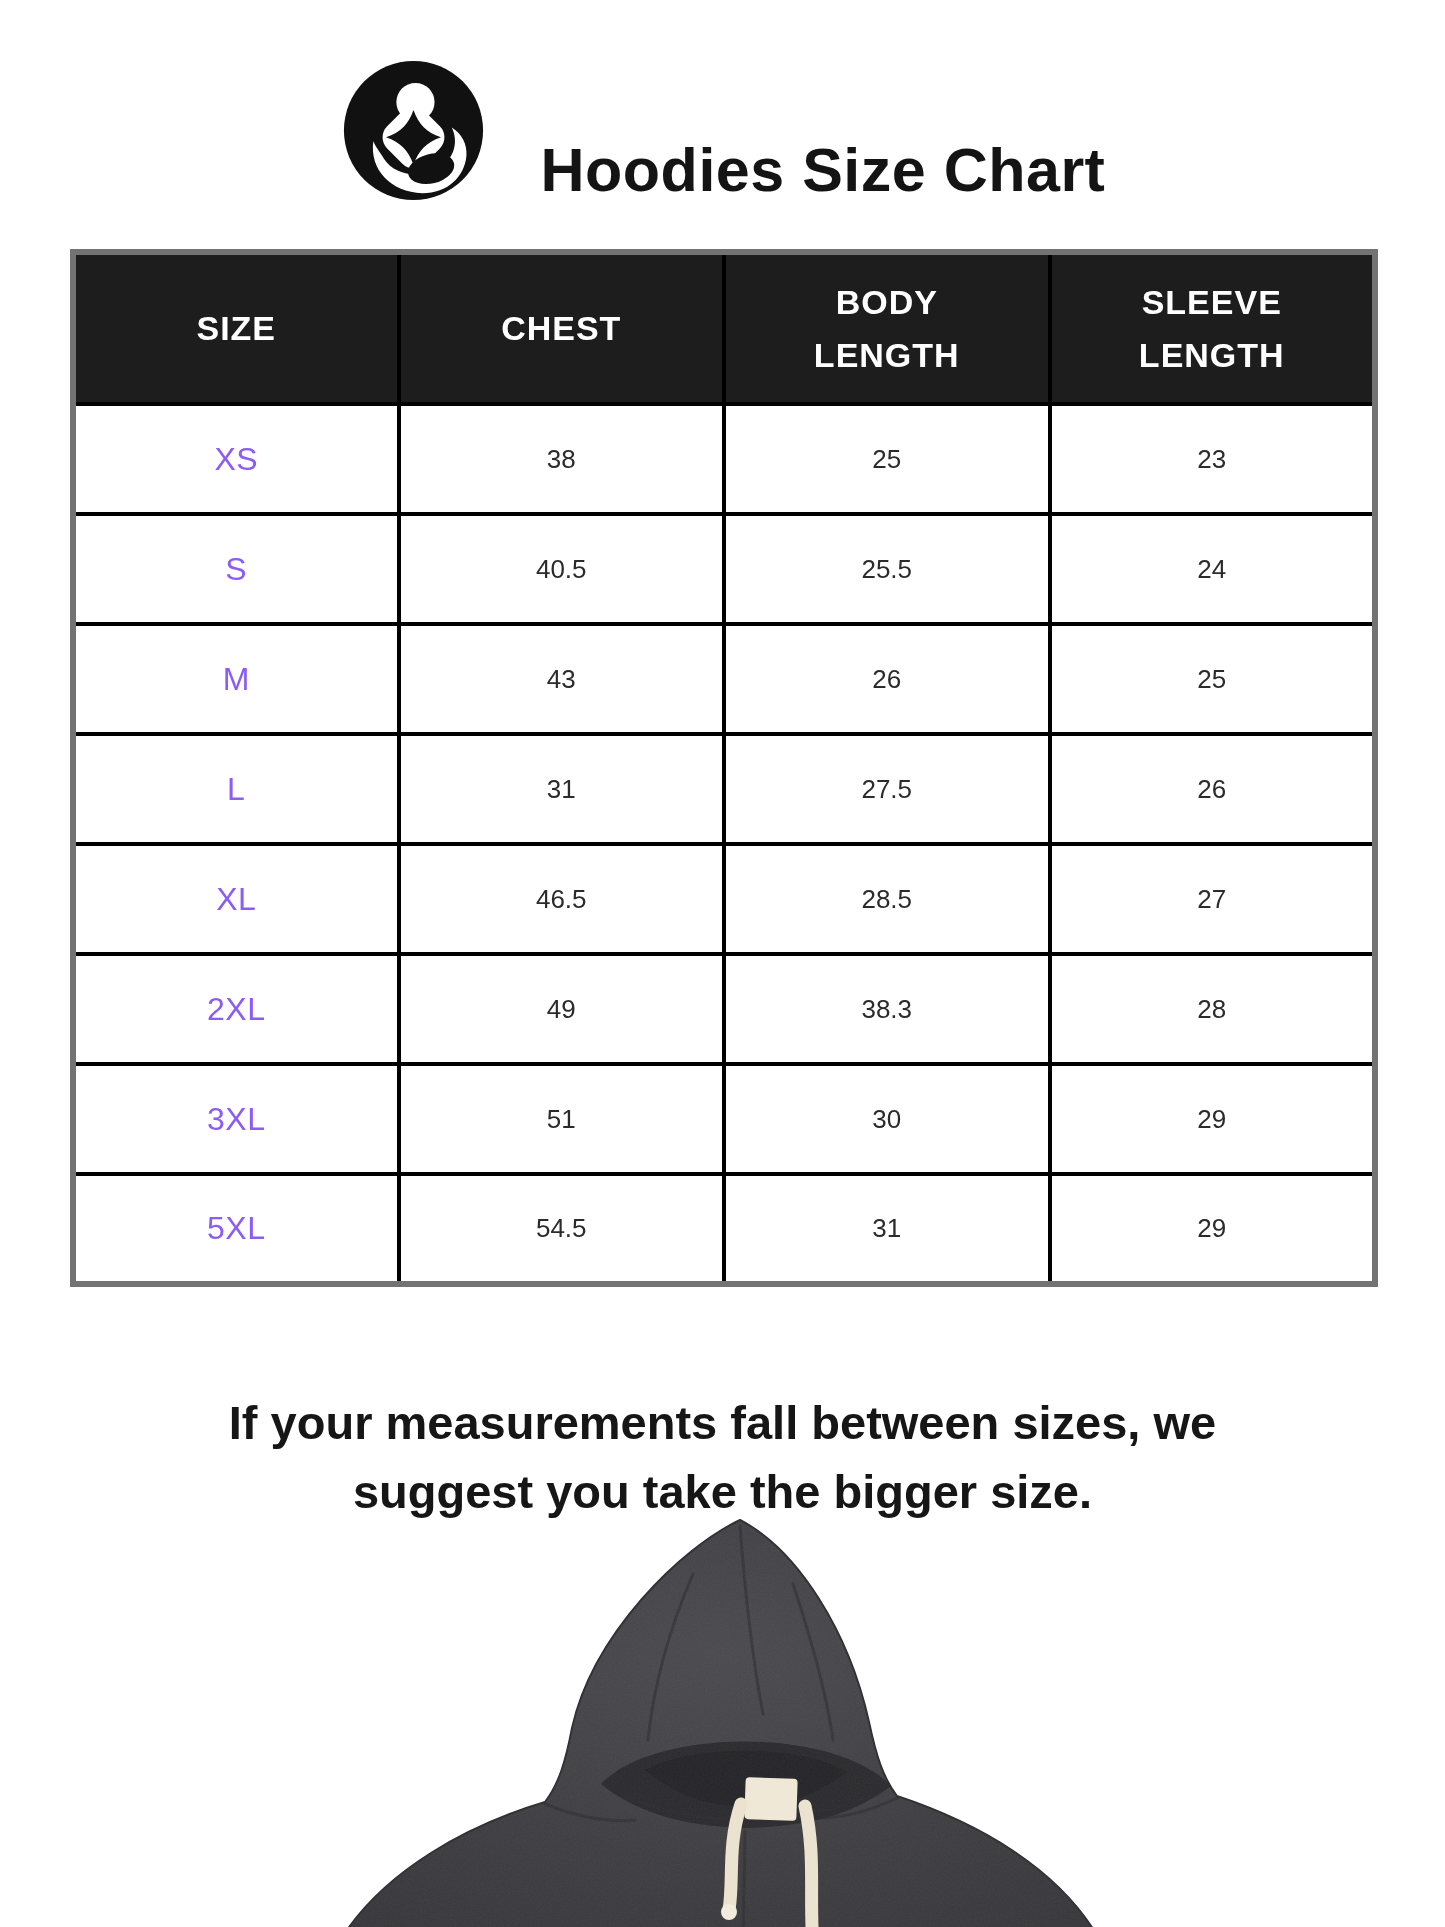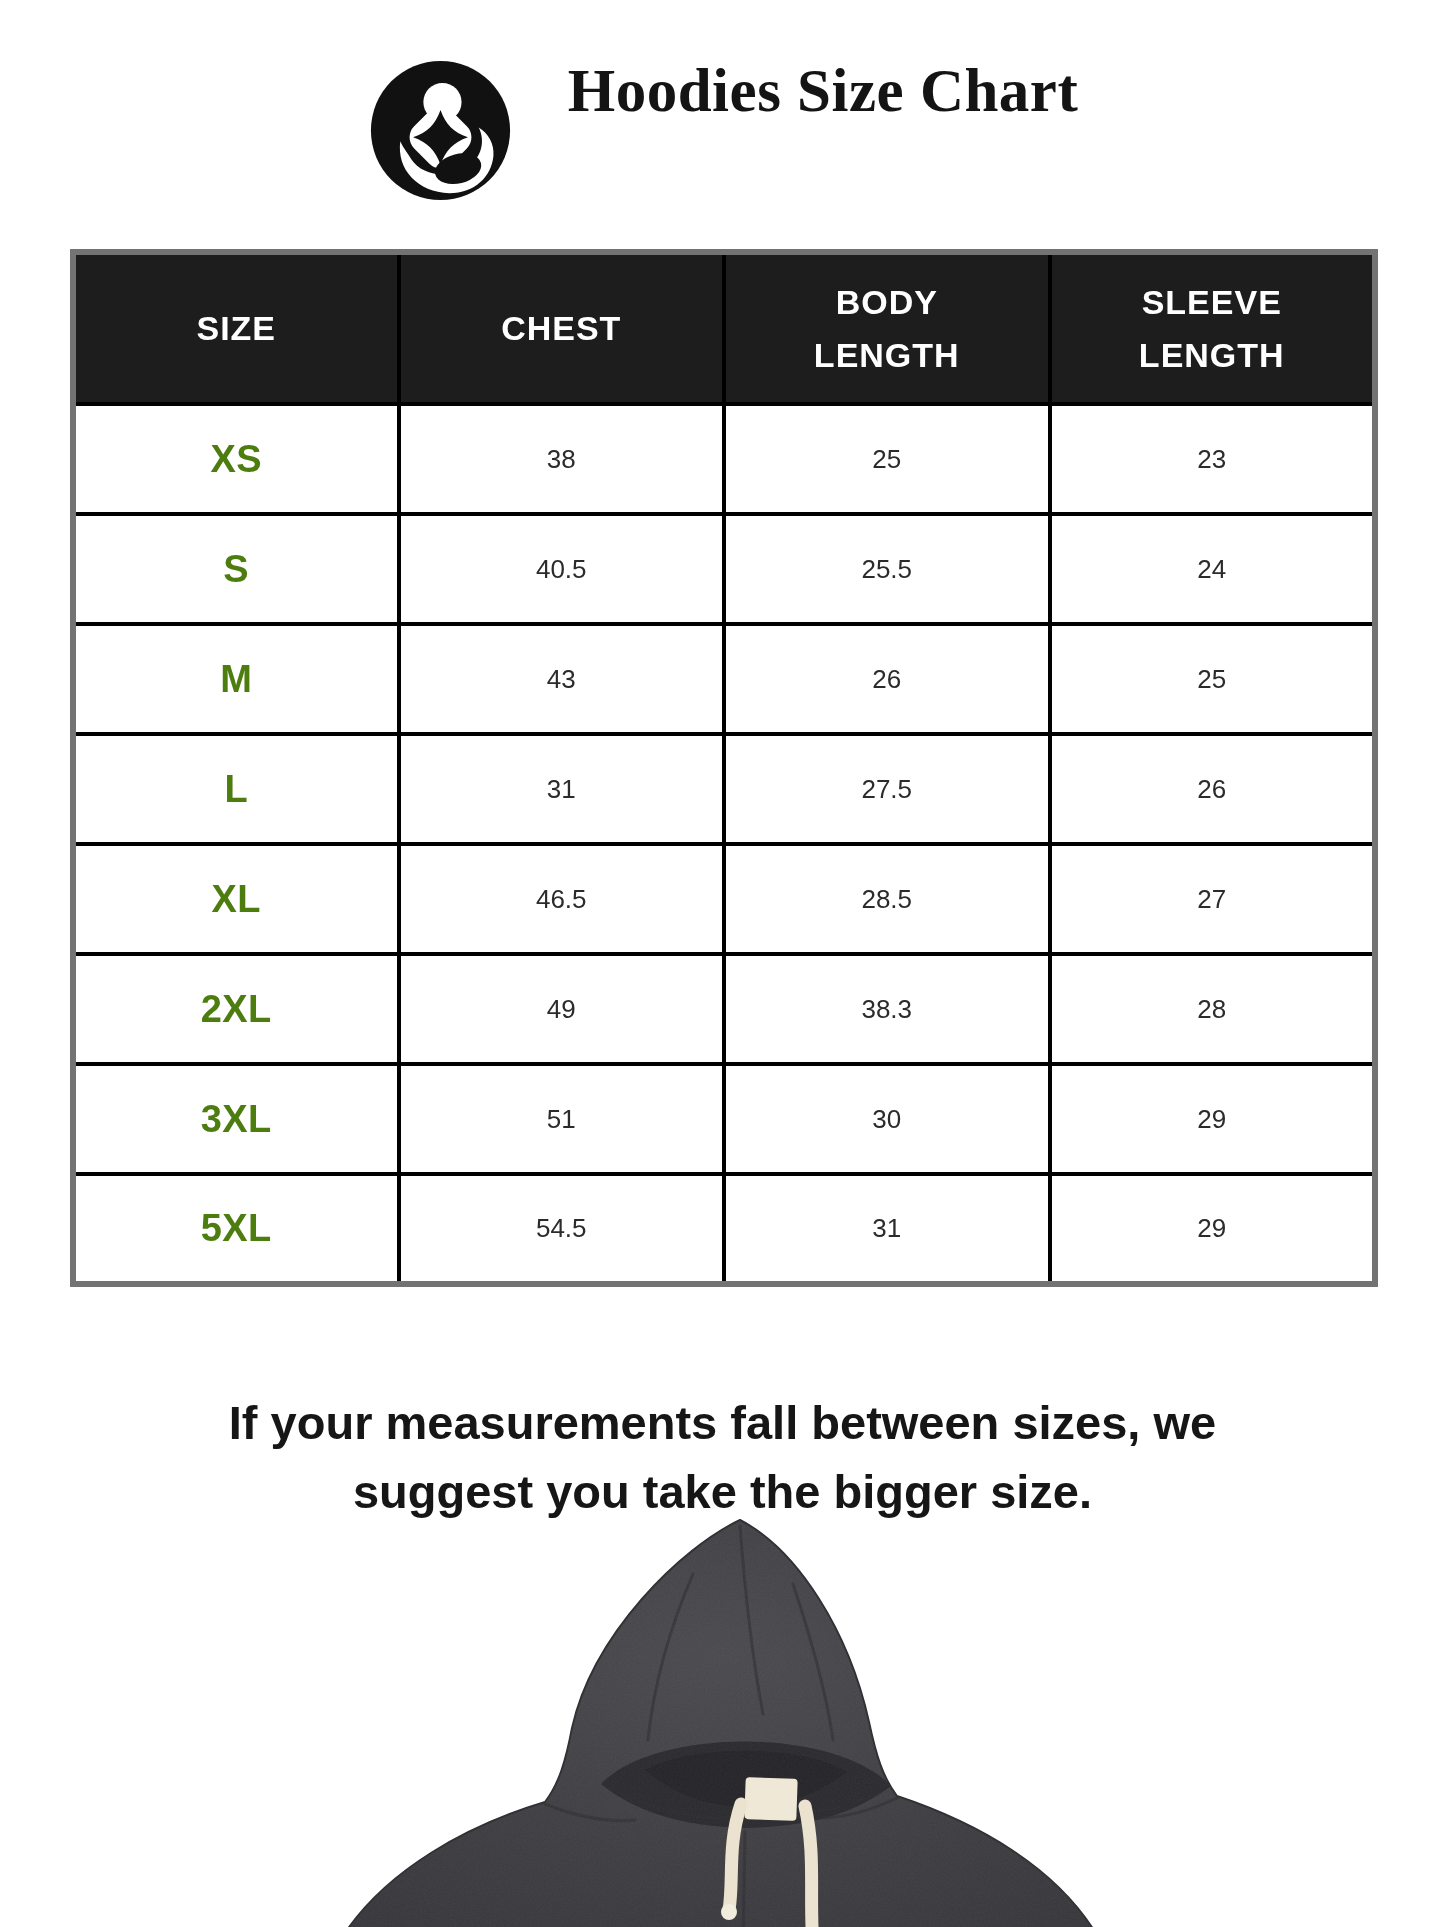--- a/index.html
+++ b/index.html
@@ -5,21 +5,21 @@
   * { margin:0; padding:0; box-sizing:border-box; }
   html,body { background:#ffffff; }
   .page {
     position:relative; width:1445px; height:1927px;
     background:#ffffff; overflow:hidden;
     font-family:"Liberation Sans", sans-serif; color:#141414;
   }
   
   .brand-header {
     position:absolute; top:56px; left:0; width:100%;
-    display:flex; align-items:flex-start; justify-content:center; gap:54px;font-family:Liberation Serif, serif;
+    display:flex; align-items:flex-end; justify-content:center; gap:54px;
   }
   .logo-svg { width:147px; height:149px; display:block; }
   .page-title {
     font-size:61px; font-weight:800; letter-spacing:0.5px; color:#141414;
     white-space:nowrap;
   }
   
   .size-table-wrap { position:absolute; top:249px; left:70px; width:1308px; }
   table.size-table {
     width:100%; border-collapse:collapse; table-layout:fixed;
@@ -27,21 +27,21 @@
   }
   .size-table th, .size-table td {
     border:4px solid #000; text-align:center; vertical-align:middle;
   }
   .size-table th {
     background:#1d1d1d; color:#ffffff;
     font-size:34px; font-weight:700; letter-spacing:1px;
     height:152px; line-height:1.55; padding:0 62px;
   }
   .size-table td { height:110px; font-size:26px; font-weight:300; color:#2b2b2b; }
-  .size-table td.size-cell { font-weight:700; font-size:38px; color:#4d7c0f; letter-spacing:0.5px; }
+  .size-table td.size-cell { font-weight:400; font-size:32px; color:#8b5cf6; letter-spacing:0.5px; }
   
   .note {
     position:absolute; top:1388px; left:0; width:100%;
     text-align:center; font-size:47px; font-weight:700;
     line-height:1.47; color:#161616;
   }
   
   .hoodie-wrap { position:absolute; top:1512px; left:293px; width:860px; height:415px; }
   .hoodie-svg { width:860px; height:420px; display:block; }
 </style>

